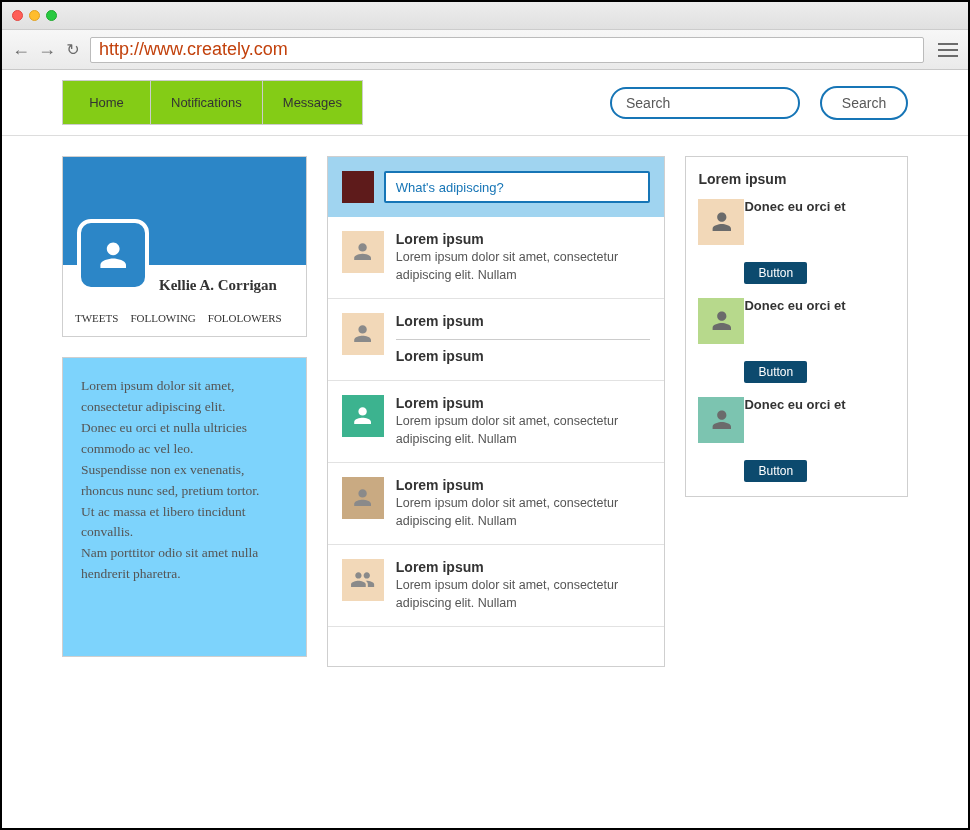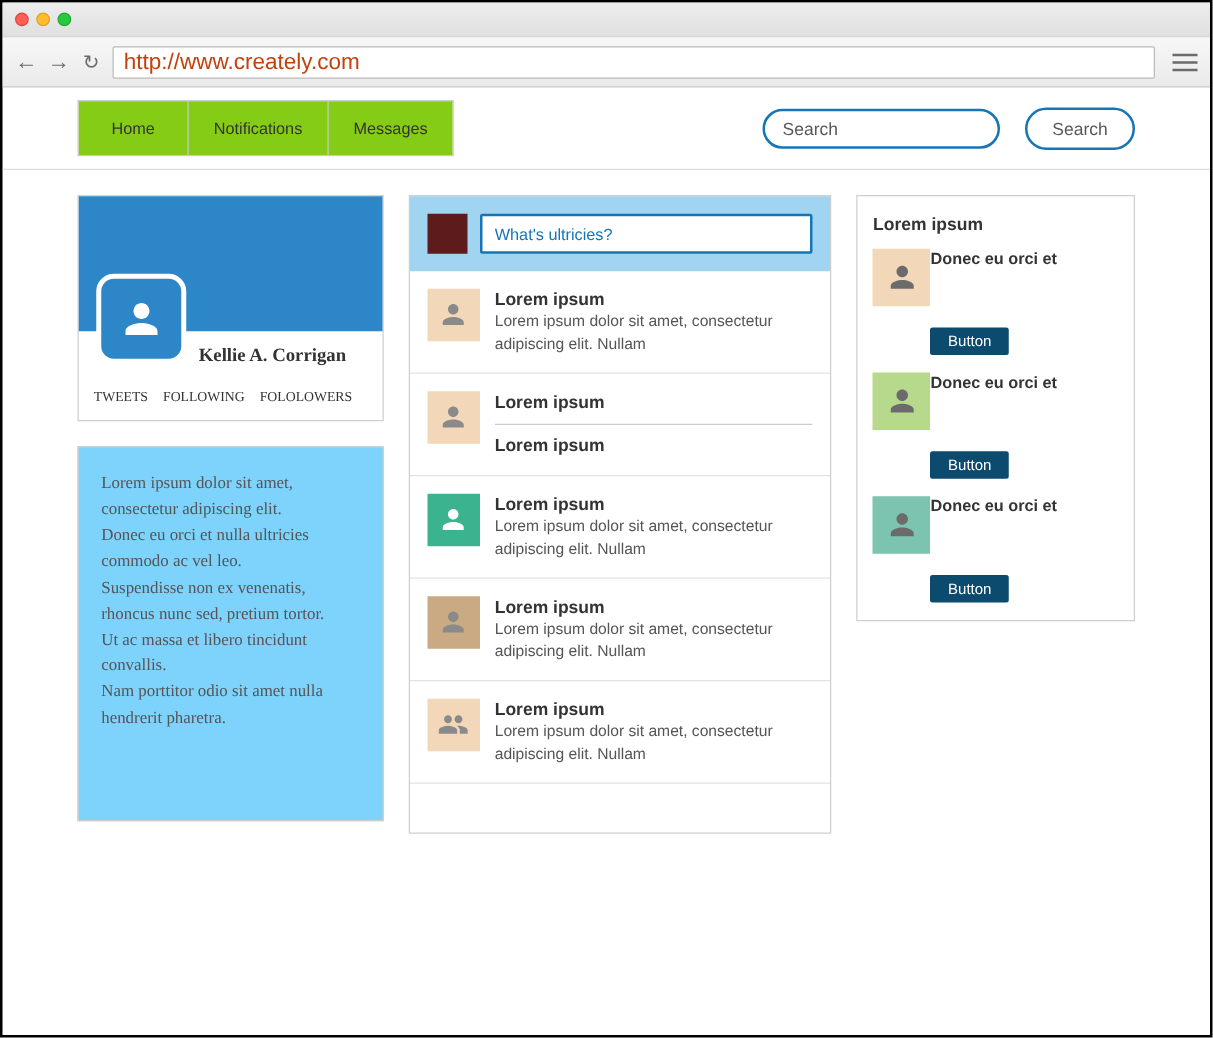--- a/index.html
+++ b/index.html
@@ -131,21 +131,21 @@
     <div class="bio-card">Lorem ipsum dolor sit amet, consectetur adipiscing elit.
 Donec eu orci et nulla ultricies commodo ac vel leo.
 Suspendisse non ex venenatis, rhoncus nunc sed, pretium tortor.
 Ut ac massa et libero tincidunt convallis.
 Nam porttitor odio sit amet nulla hendrerit pharetra.</div>
   </div>
 
   <div class="mid-col">
     <div class="compose-area">
       <div class="compose-avatar"></div>
-      <div class="compose-input">What's ultricies?</div>
+      <div class="compose-input">What's adipiscing?</div>
     </div>
     <div id="feed-list">
         <div class="feed-item">
           <div class="feed-avatar av-tan">
             <svg class="person-svg" viewBox="0 0 24 24" fill="#8a8a8a">
               <path d="M12 12c2.2 0 4-1.8 4-4s-1.8-4-4-4-4 1.8-4 4 1.8 4 4 4zm0 2c-2.7 0-8 1.3-8 4v2h16v-2c0-2.7-5.3-4-8-4z"></path>
             </svg>
           </div>
           <div class="feed-body">
             <div class="feed-title">Lorem ipsum</div>

